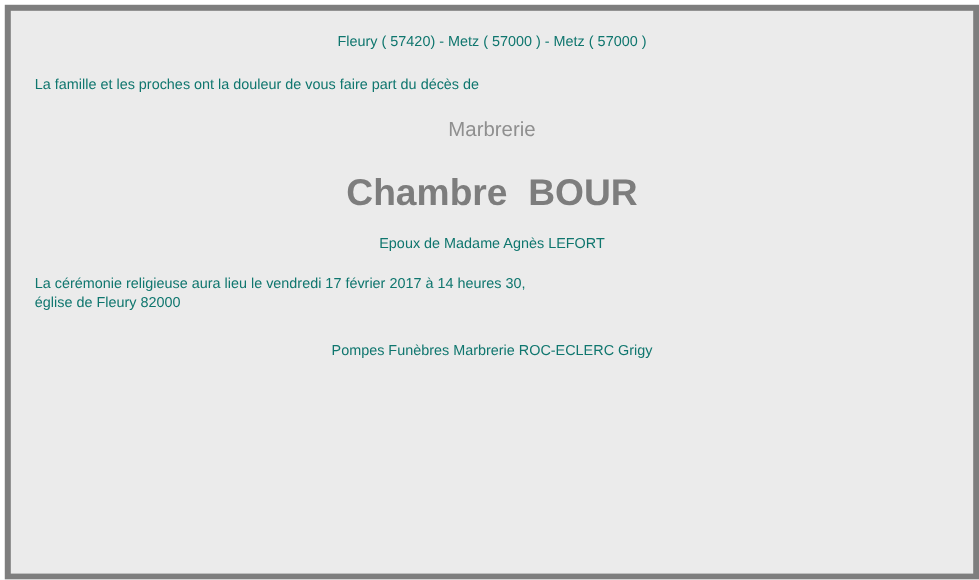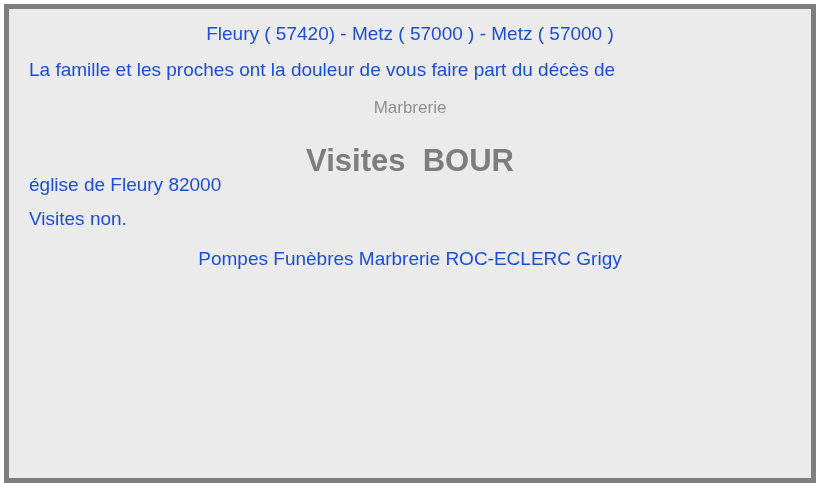--- a/index.html
+++ b/index.html
@@ -22,22 +22,22 @@
     top: 4px;
     right: 0;
     bottom: 0;
     border: 5px solid #7e7e7e;
     background: #ebebeb;
     box-sizing: border-box;
     padding: 0 20px;
   }
   .notice p {
     margin: 0;
-    color: #1d4ed8;
-    font-size: 19px;
+    color: #0f766e;
+    font-size: 12px;
     line-height: 16px;
     text-align: left;
   }
   .center { text-align: center !important; }
 
   .locations     { margin-top: 17px !important; }
   .intro         { margin-top: 20px !important; }
   .civility      { margin-top: 22px !important; font-size: 17px !important; color: #8f8f8f !important; }
   .deceased-name {
     margin-top: 29px !important;
@@ -61,28 +61,29 @@
 
 <div class="page">
   <div class="notice">
 
     <p class="center locations">Fleury ( 57420) - Metz ( 57000 ) - Metz ( 57000 )</p>
 
     <p class="intro">La famille et les proches ont la douleur de vous faire part du décès de</p>
 
     <p class="center civility">Marbrerie</p>
 
-    <p class="center deceased-name">Visites  BOUR</p>
+    <p class="center deceased-name">Chambre  BOUR</p>
+
+    <p class="center spouse">Epoux de Madame Agnès LEFORT</p>
 
 
-
+    <p class="ceremony">La cérémonie religieuse aura lieu le vendredi 17 février 2017 à 14 heures 30,</p>
 
     <p>église de Fleury 82000</p>
 
 
-    <p class="visits">Visites non.</p>
 
 
 
     <p class="center company">Pompes Funèbres Marbrerie ROC-ECLERC Grigy</p>
 
   </div>
 </div>
 
 </body></html>

